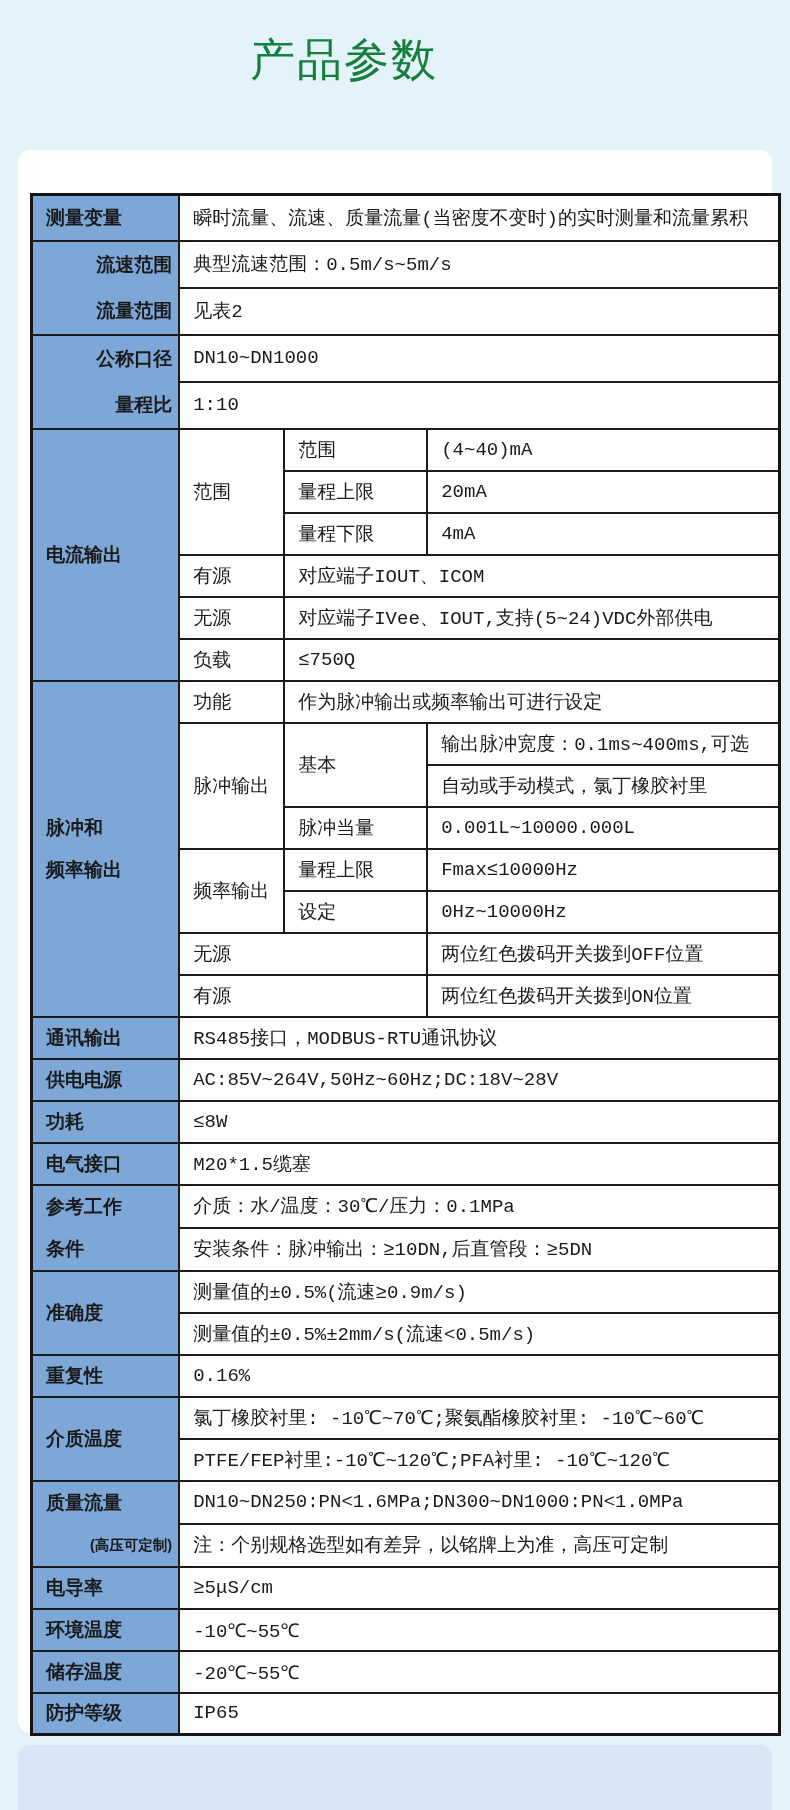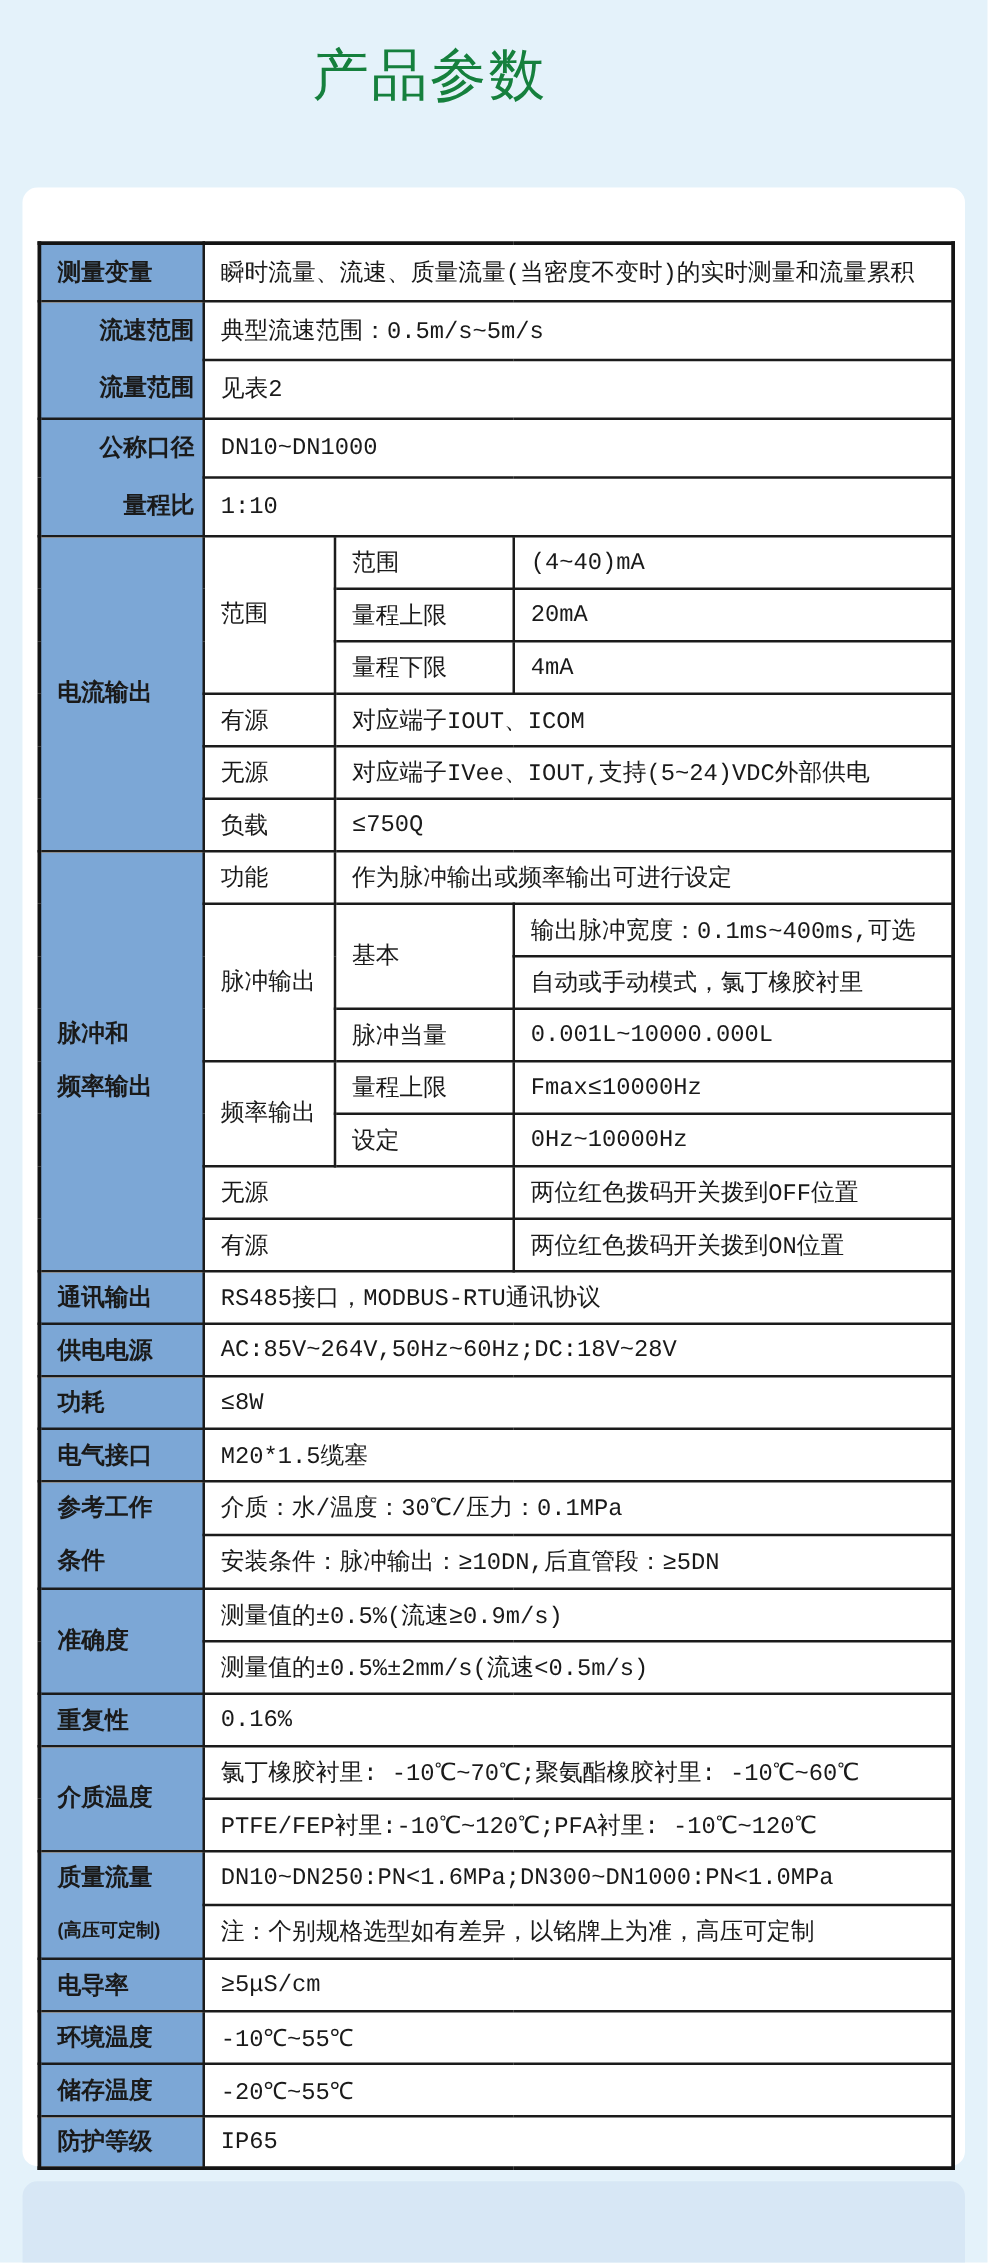--- a/index.html
+++ b/index.html
@@ -38,21 +38,21 @@
   tr.t46{height:46px;}
   tr.t42{height:42px;}
   td.h{
     background:#7ca7d6;color:#ffffff;
     font-weight:bold;font-size:21px;
     padding:0 4px 0 9px;
   }
   td.top{vertical-align:top;padding-top:0;padding-bottom:0;}
   .rl{display:block;height:42px;line-height:42px;}
   .rl46{display:block;height:46px;line-height:46px;text-align:right;}
-  .note{font-size:14.5px;}
+  .note{font-size:14.5px;margin-left:44px;}
   td.v{padding-left:14px;font-family:Liberation Mono, monospace;}
 </style>
 </head>
 <body>
 
 <div class="page-title">产品参数</div>
 <div class="card"></div>
 <div class="bottom-panel"></div>
 
 <table class="spec">

